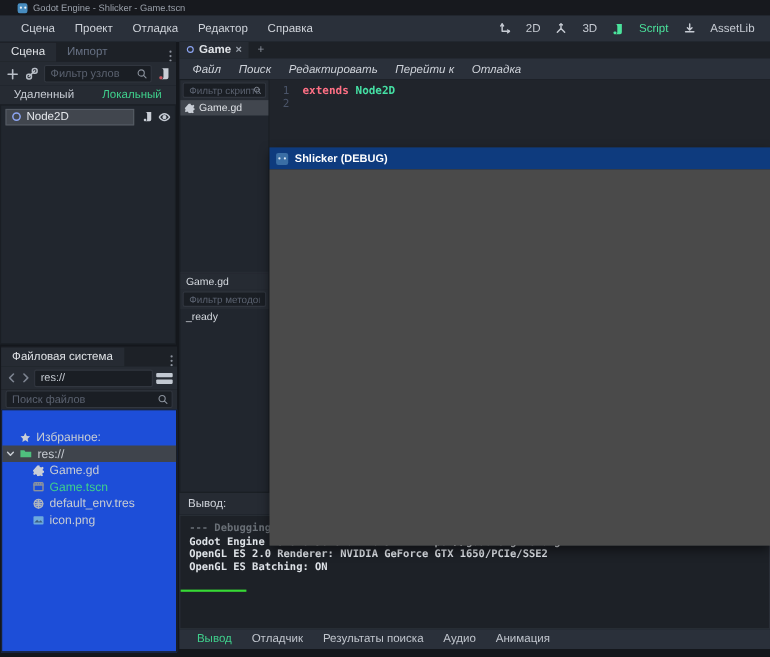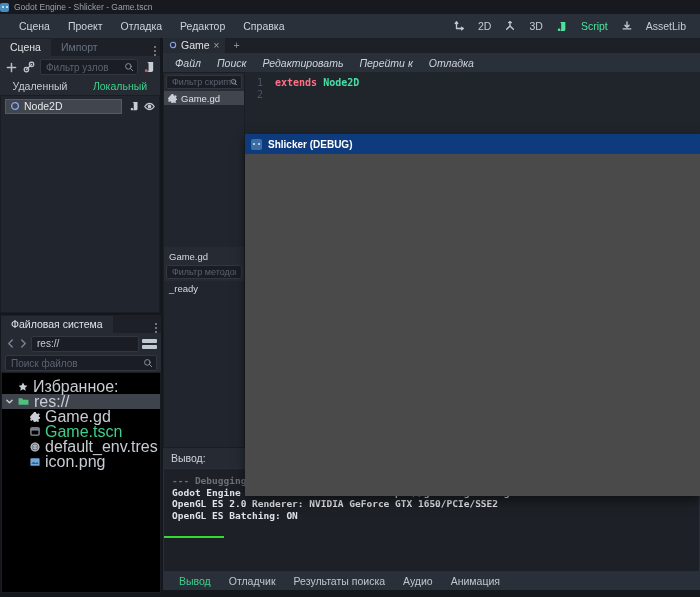--- a/index.html
+++ b/index.html
@@ -2,21 +2,21 @@
 <html><head>
 <meta charset="utf-8">
 <style>
   * { margin:0; padding:0; box-sizing:border-box; }
   html,body { width:700px; height:597px; background:#14171c; overflow:hidden; }
   body { font-family:"Liberation Sans", sans-serif; color:#cfd3da; font-size:10.5px; }
   .app { position:relative; width:700px; height:597px; background:#14171c; }
 
   
   .titlebar { position:absolute; left:0; top:0; width:700px; height:14px;
-    background:#17191e; display:flex; align-items:center; padding-left:0; gap:5px; }
+    background:#17191e; display:flex; align-items:center; padding-left:16px; gap:5px; }
   .titlebar .wtitle { font-size:8.5px; color:#9aa0aa; }
   .godot-badge { width:9px; height:9px; border-radius:2px; background:#478cbf; position:relative; flex:0 0 auto; }
   .godot-badge::before, .godot-badge::after { content:""; position:absolute; top:3px; width:2px; height:2px; border-radius:50%; background:#eef3f7; }
   .godot-badge::before { left:1.5px; } .godot-badge::after { right:1.5px; }
 
   
   .menubar { position:absolute; left:0; top:14px; width:700px; height:24px;
     background:#2a303a; display:flex; align-items:center; padding:0 10px; }
   .menubar .menu-item { padding:0 9px; color:#ced2d9; cursor:default; }
   .menubar .spacer { flex:1; }
@@ -57,31 +57,31 @@
   .row-icons { display:flex; gap:5px; padding-left:5px; color:#c2c8d1; }
 
   .fs-panel { position:absolute; left:1px; top:277px; width:160px; height:278px; display:flex; flex-direction:column; }
   .fs-nav { height:21px; background:#262b33; display:flex; align-items:center; gap:3px; padding:0 4px; }
   .navarrow { color:#7d8491; width:10px; }
   .fs-path { flex:1; height:16px; display:flex; align-items:center; }
   .fs-path input { width:100%; color:#c7ccd3; }
   .split-btn { width:15px; height:14px; display:flex; flex-direction:column; gap:2px; justify-content:center; }
   .split-btn i { height:4px; background:#c3c9d2; border-radius:1px; }
   .fs-search { height:18px; background:#262b33; display:flex; padding:0 4px; align-items:center; }
-  .fs-tree { flex:1; background:#000000; border:1px solid #1a1e24; padding-top:6px; font-size:16px; }
+  .fs-tree { flex:1; background:#1d4ed8; border:1px solid #1a1e24; padding-top:17px; font-size:11px; }
   .fs-row { height:15px; display:flex; align-items:center; gap:5px; padding-left:18px; color:#c7ccd3; }
   .fs-row.root { padding-left:4px; }
   .fs-row.child { padding-left:28px; }
   .fs-row.selected { background:#3f444c; }
   .fs-row.hl span { color:#3fcf8c; }
 
   
   .main { position:absolute; left:163px; top:38px; width:537px; height:559px; display:flex; flex-direction:column; }
   .scene-tabs { height:15px; background:#1d2127; display:flex; align-items:flex-end; gap:2px; }
-  .stab { display:flex; align-items:center; gap:4px; background:#262b33; padding:1px 6px 2px; color:#dfe2e6; }
+  .stab { display:flex; align-items:center; gap:4px; background:#262b33; padding:1px 6px 2px; color:#dfe2e6;font-weight:bold; }
   .stab .close { color:#9aa1ab; font-size:10px; }
   .tab-add { color:#8b919c; padding:0 6px 2px; }
   .script-menubar { height:19px; background:#2a303a; display:flex; align-items:center; padding-left:4px; }
   .script-menubar .menu-item { padding:0 8px; color:#ced2d9;font-style:italic; }
 
   .script-body { height:376px; display:flex; position:relative; }
   .script-sidebar { width:82px; background:#21262e; border:1px solid #1a1e24; display:flex; flex-direction:column; }
   .ss-filter { padding:2px 2px; background:#262b33; display:flex; }
   .ss-filter input { height:14px; font-size:9px; }
   .script-list { height:158px; border-bottom:2px solid #262b33; }

